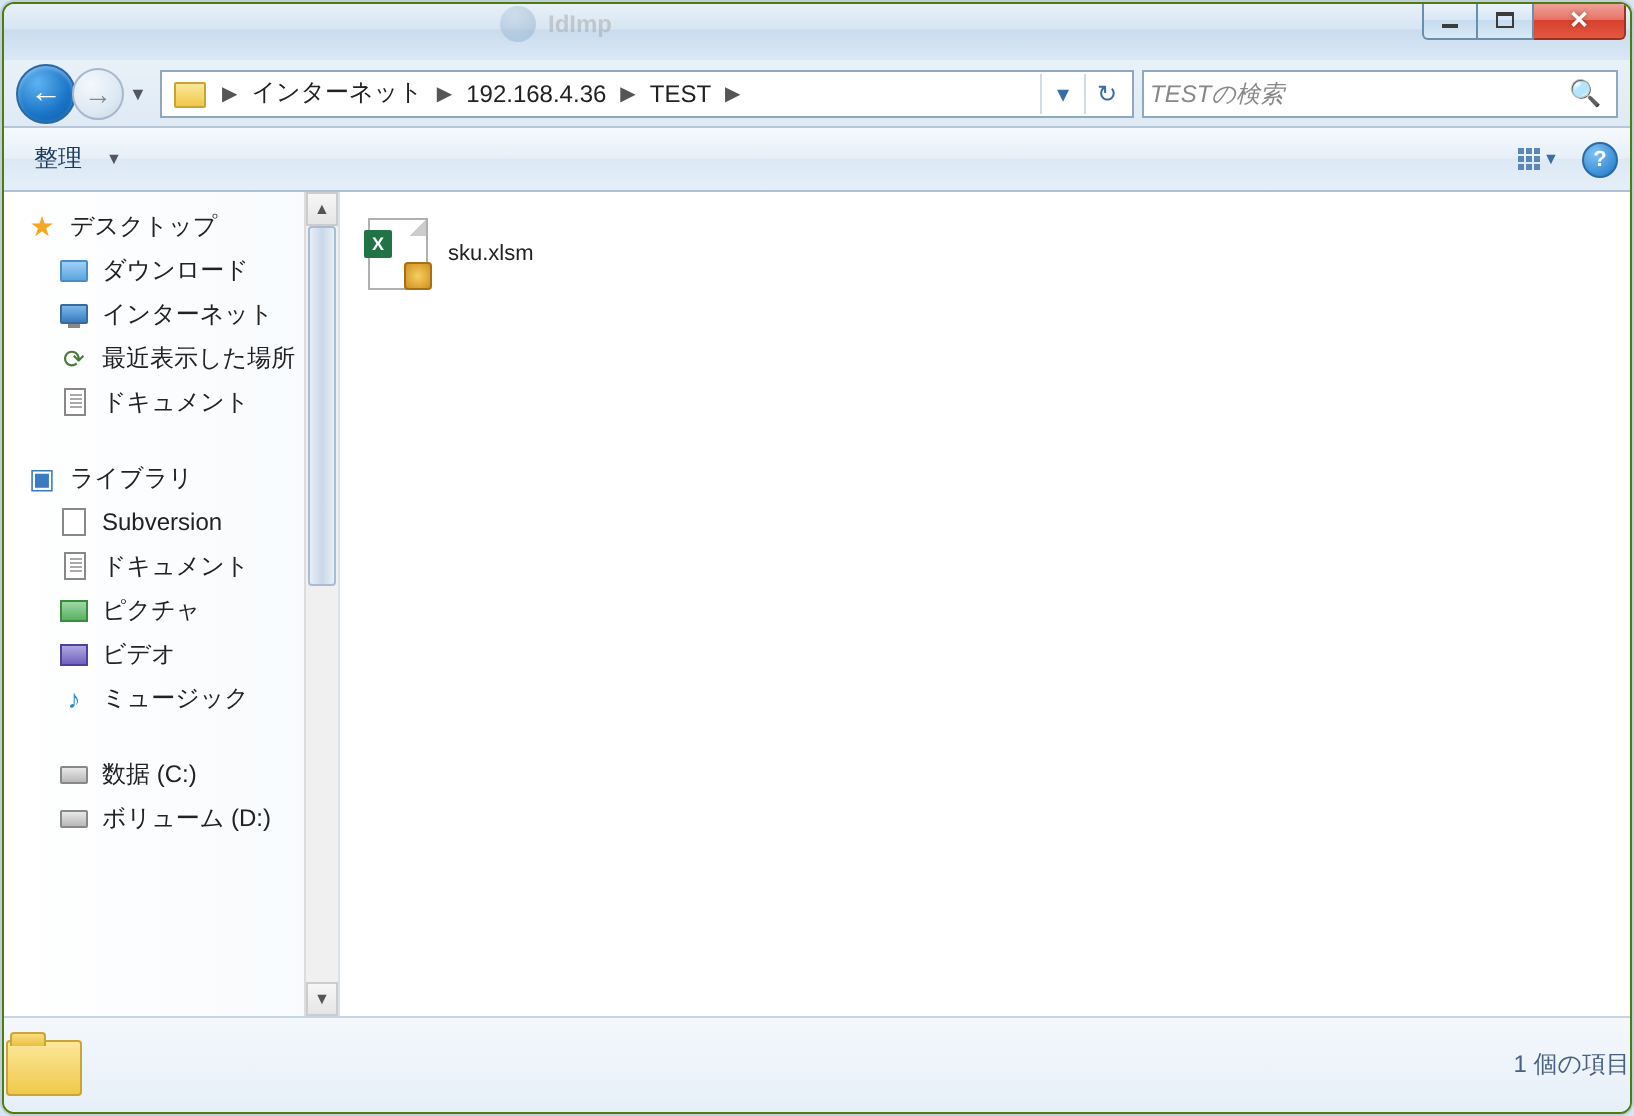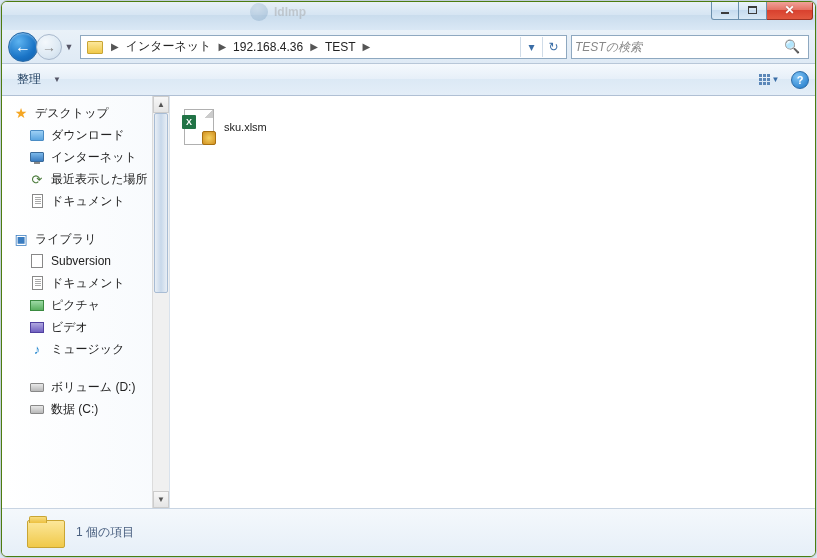--- a/index.html
+++ b/index.html
@@ -78,21 +78,21 @@
 
 .content { flex: 1; padding: 10px; background: #fff; }
 .file-item { display: flex; align-items: center; gap: 6px; width: 200px; height: 42px; padding: 2px; }
 .file-icon { width: 36px; height: 36px; position: relative; }
 .file-icon-page { position: absolute; width: 30px; height: 36px; background: #fff; border: 1px solid #b0b0b0; left: 2px; }
 .file-icon-page::before { content: ''; position: absolute; top: 0; right: 0; width: 8px; height: 8px; background: linear-gradient(135deg, #fff 48%, #ccc 50%); }
 .file-icon-xl { position: absolute; width: 14px; height: 14px; background: #217346; left: 0; top: 6px; display: flex; align-items: center; justify-content: center; color: #fff; font-size: 9px; font-weight: bold; border-radius: 1px; }
 .file-icon-macro { position: absolute; width: 14px; height: 14px; background: radial-gradient(circle, #f5d060, #d09020); bottom: 0; right: 2px; border-radius: 2px; border: 1px solid #a87010; }
 .file-label { font-size: 11px; color: #222; }
 
-.statusbar { height: 48px; background: linear-gradient(to bottom, #f4f8fc 0%, #e6eff8 100%); border-top: 1px solid #c8d4e2; display: flex; align-items: center; padding: 0 24px; gap: 10px; }
+.statusbar { height: 48px; background: linear-gradient(to bottom, #f4f8fc 0%, #e6eff8 100%); border-top: 1px solid #c8d4e2; display: flex; align-items: center; padding: 0 0; gap: 10px; justify-content: space-between; }
 .status-folder { width: 40px; height: 34px; position: relative; }
 .status-folder::before { content: ''; position: absolute; width: 36px; height: 26px; background: linear-gradient(to bottom, #fce79a, #f0c94a); border: 1px solid #c9a533; border-radius: 2px; bottom: 2px; left: 1px; }
 .status-folder::after { content: ''; position: absolute; width: 16px; height: 6px; background: linear-gradient(to bottom, #f8dd80, #ecc040); border: 1px solid #c9a533; border-radius: 2px 2px 0 0; border-bottom: none; top: 0; left: 3px; }
 .status-text { font-size: 12px; color: #4a6080; }
 </style>
 </head>
 <body>
 
 <div class="window">
 
@@ -238,27 +238,27 @@
           <div class="tree-item sub">
               <span class="tree-icon ico-music">♪</span>
               <span>ミュージック</span>
             </div>
         </div>
         <div class="tree-group">
           <div class="tree-item sub">
               <span class="tree-icon">
                 <span class="ico-drive"></span>
               </span>
+              <span>数据 (C:)</span>
+            </div>
+          <div class="tree-item sub">
+              <span class="tree-icon">
+                <span class="ico-drive"></span>
+              </span>
               <span>ボリューム (D:)</span>
-            </div>
-          <div class="tree-item sub">
-              <span class="tree-icon">
-                <span class="ico-drive"></span>
-              </span>
-              <span>数据 (C:)</span>
             </div>
         </div>
       </div>
       <div class="scrollbar-v">
         <div class="scroll-btn">▲</div>
         <div class="scroll-thumb"></div>
         <div class="scroll-btn bottom">▼</div>
       </div>
     </div>
     <div class="content">

